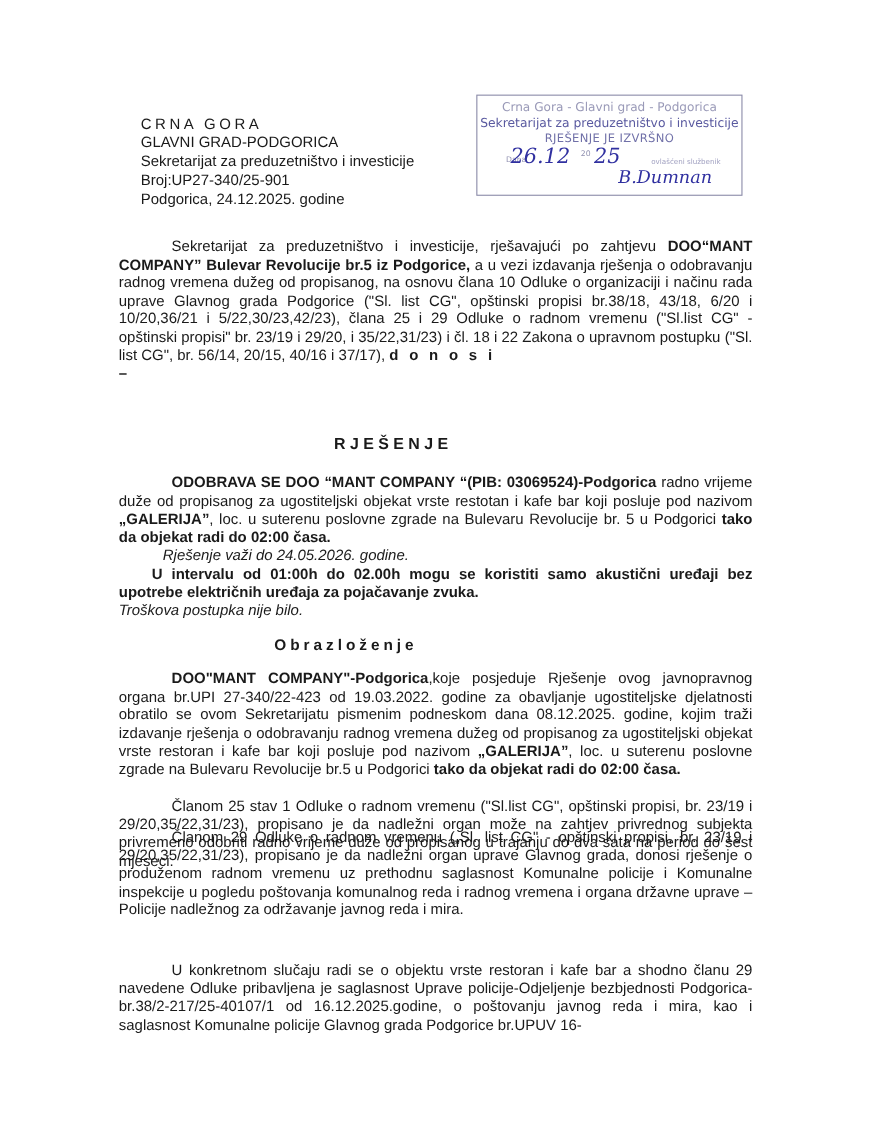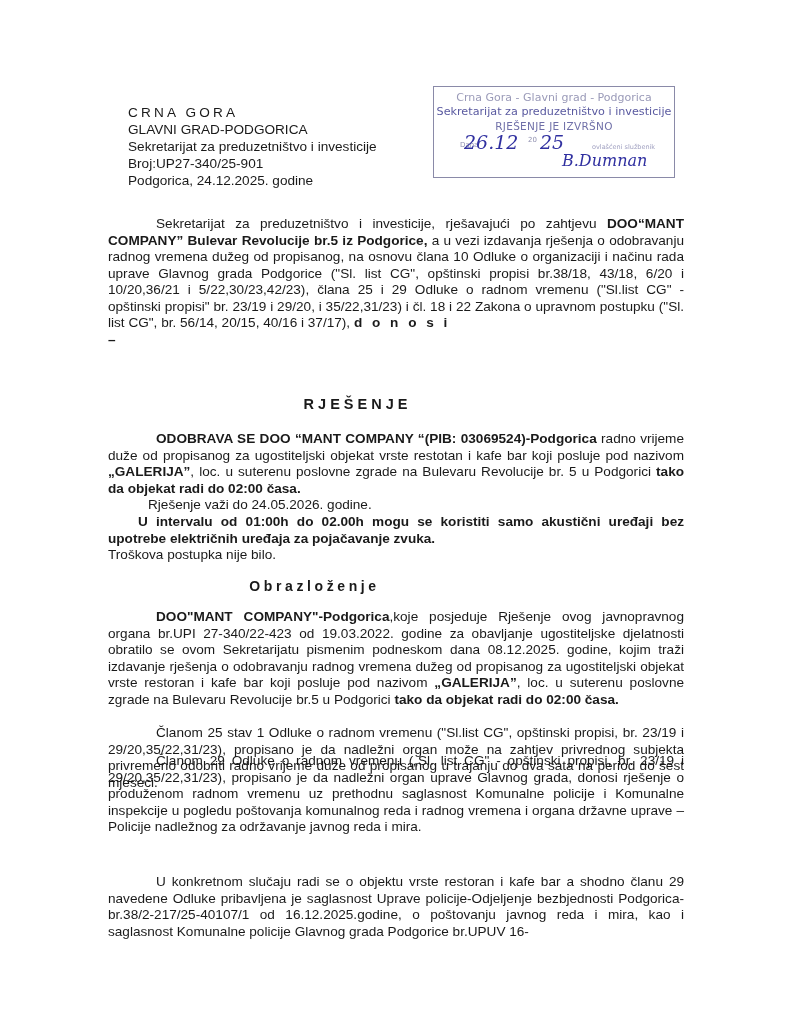--- a/index.html
+++ b/index.html
@@ -18,21 +18,21 @@
                  font-size:19px; color:#3030a0; }
   .stamp .yr { position:absolute; left:94px; top:49px; font-size:7px; color:#9090b0; }
   .stamp .year { position:absolute; left:106px; top:44px; font-family:"DejaVu Serif", serif; font-style:italic; font-size:19px; color:#3030a0; }
   .stamp .off { position:absolute; left:158px; top:56px; font-size:6.5px; color:#a0a0c0; }
   .stamp .sig { position:absolute; left:128px; top:64px; font-family:"DejaVu Serif", serif; font-style:italic; font-size:16px; color:#3030a0; }
   .p { position:absolute; left:108px; width:576px; font-size:13.6px; line-height:16.5px; text-align:justify; }
   .p .ind { display:inline-block; width:40px; }
   b { font-weight:bold; }
   .title { position:absolute; left:0; width:715px; text-align:center; font-weight:bold; font-size:14.5px; letter-spacing:4px; }
   .subtitle { position:absolute; left:0; width:629px; text-align:center; font-weight:bold; font-size:14px; letter-spacing:3.6px; }
-  .line { position:absolute; left:108px; font-size:13.6px; line-height:16.5px; white-space:nowrap; }
+  .line { position:absolute; left:108px; font-size:13.6px; line-height:16.5px; white-space:nowrap;font-style:italic; }
 </style>
 </head>
 <body>
 
 <div class="page">
 
   <div class="hdr">
     <div class="spaced">CRNA GORA</div>
     <div>GLAVNI GRAD-PODGORICA</div>
     <div>Sekretarijat za preduzetništvo i investicije</div>

